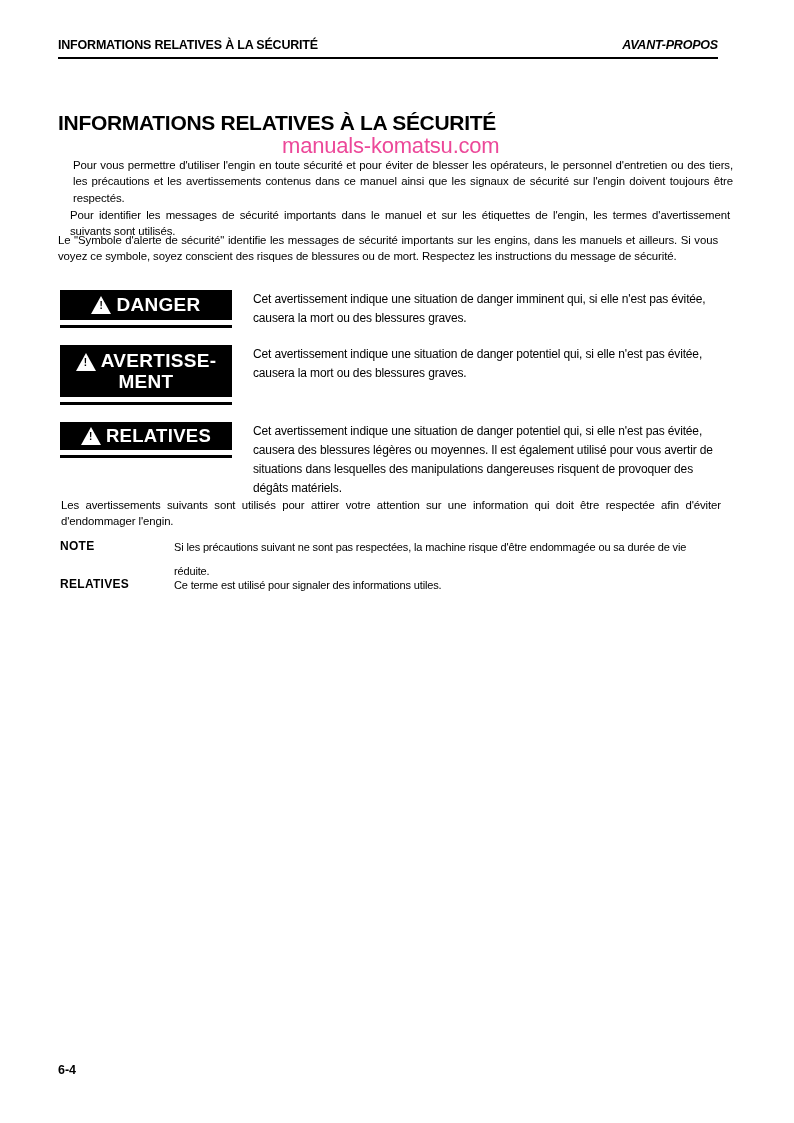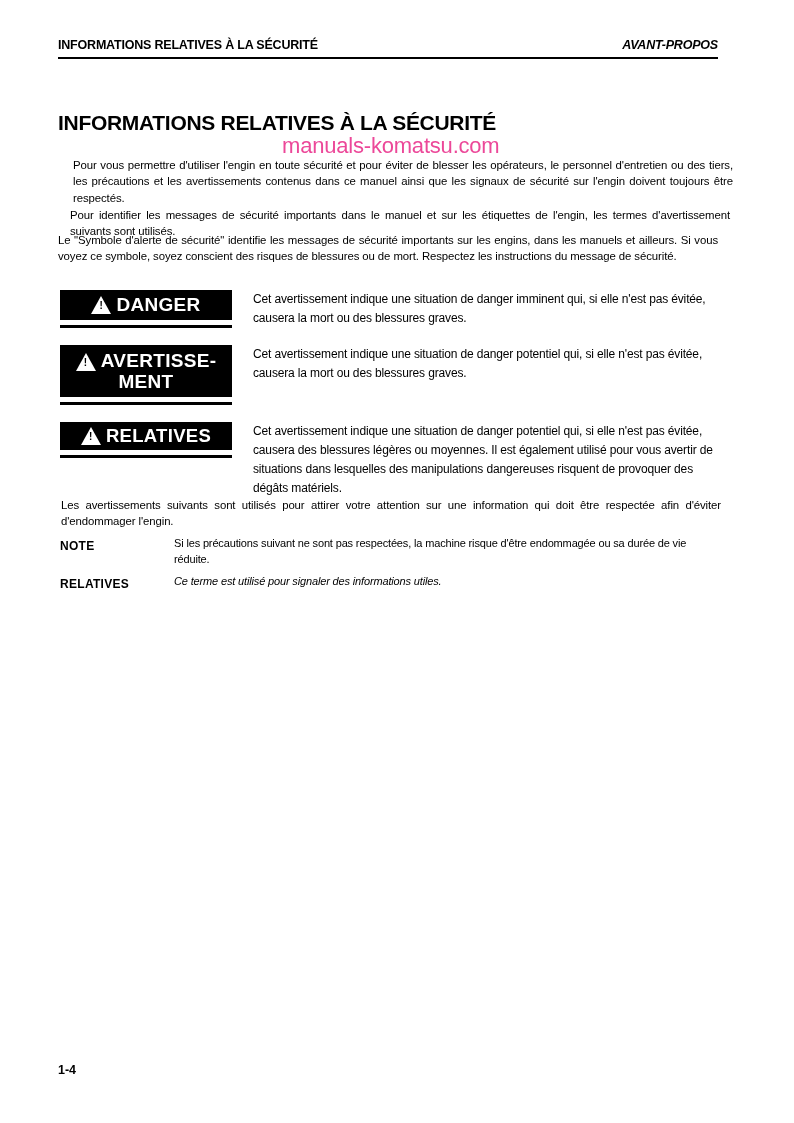--- a/index.html
+++ b/index.html
@@ -25,23 +25,23 @@
     .sig-avert .box { height: 52px; font-size: 19px; line-height: 21px; letter-spacing: 0.3px; }
     .sig-attn { top: 422px; }
     .sig-attn .box { height: 28px; font-size: 18.5px; letter-spacing: 0.3px; }
     .sigtext { position: absolute; left: 253px; width: 475px; font-size: 12px; line-height: 19px; letter-spacing: -0.15px; }
     .st1 { top: 290px; }
     .st2 { top: 345px; }
     .st3 { top: 422px; }
     .term { position: absolute; left: 60px; font-size: 12px; font-weight: bold; letter-spacing: 0.3px; }
     .term1 { top: 539px; }
     .term2 { top: 577px; }
-    .termtext { position: absolute; left: 174px; width: 545px; font-size: 11px; line-height: 16px; letter-spacing: -0.15px; }
+    .termtext { position: absolute; left: 174px; width: 545px; font-size: 11px; line-height: 24px; letter-spacing: -0.15px; }
     .tt1 { top: 535px; }
-    .tt2 { top: 573px; font-style: italic; }
+    .tt2 { top: 573px; }
     .pagenum { position: absolute; left: 58px; top: 1063px; font-size: 12.5px; font-weight: bold; }
   </style>
 </head>
 <body>
 
 <div class="header">
   <span class="left">INFORMATIONS RELATIVES À LA SÉCURITÉ</span>
   <span class="right">AVANT-PROPOS</span>
 </div>
 
@@ -86,13 +86,13 @@
 <div class="sigtext st3">Cet avertissement indique une situation de danger potentiel qui, si elle n'est pas évitée, causera des blessures légères ou moyennes. Il est également utilisé pour vous avertir de situations dans lesquelles des manipulations dangereuses risquent de provoquer des dégâts matériels.</div>
 
 <p class="para p4" style="margin:3px">Les avertissements suivants sont utilisés pour attirer votre attention sur une information qui doit être respectée afin d'éviter d'endommager l'engin.</p>
 
 <div class="term term1">NOTE</div>
 <div class="termtext tt1">Si les précautions suivant ne sont pas respectées, la machine risque d'être endommagée ou sa durée de vie réduite.</div>
 
 <div class="term term2">RELATIVES</div>
 <div class="termtext tt2">Ce terme est utilisé pour signaler des informations utiles.</div>
 
-<div class="pagenum">1-4</div>
+<div class="pagenum">6-4</div>
 
 </body></html>

